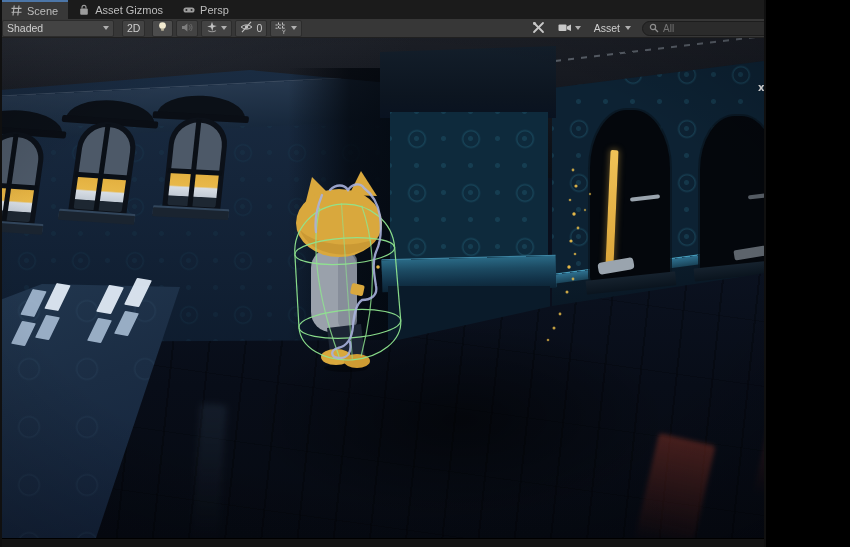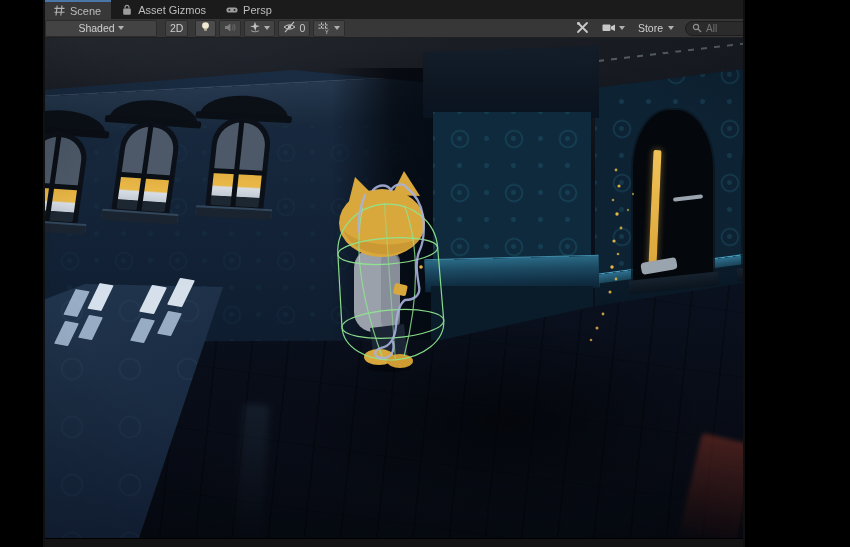--- a/index.html
+++ b/index.html
@@ -1,32 +1,32 @@
 <!DOCTYPE html>
 <html><head>
 <meta charset="utf-8">
 <style>
   html,body{margin:0;padding:0;background:#000;}
-  #root{position:relative;width:702px;height:547px;background:#151515;overflow:hidden;
-        font-family:"Liberation Sans","DejaVu Sans",sans-serif;margin-left:43px;-webkit-font-smoothing:antialiased;}
+  #root{position:relative;width:766px;height:547px;background:#151515;overflow:hidden;
+        font-family:"Liberation Sans","DejaVu Sans",sans-serif;-webkit-font-smoothing:antialiased;}
   
   .tabbar{position:absolute;left:0;top:0;width:850px;height:19px;background:#1b1b1b;display:flex;align-items:stretch;}
   .tab{display:flex;align-items:center;gap:5px;padding:0 10px;font-size:11px;color:#bdbdbd;cursor:default;}
   .tab.active{background:#383838;border-top:2px solid #4c76a8;padding-top:0;}
   .tab .glyph{display:inline-flex;align-items:center;justify-content:center;width:12px;height:12px;}
   .more-dots{position:absolute;right:6px;top:2px;color:#8e8e8e;font-size:11px;line-height:14px;}
   .more-dots::before{content:"\22EE";}
   
   .toolbar{position:absolute;left:0;top:19px;width:850px;height:19px;background:#373737;border-bottom:1px solid #202020;
            display:flex;align-items:center;padding:0 2px;box-sizing:border-box;}
   .ctrl{display:flex;align-items:center;height:15px;background:#434343;border:1px solid #2c2c2c;border-radius:2px;
         color:#cfcfcf;font-size:10.5px;padding:0 4px;margin-left:3px;gap:3px;}
   .ctrl.flat{background:transparent;border-color:transparent;}
   .dd-arrow{width:0;height:0;border-left:3.5px solid transparent;border-right:3.5px solid transparent;border-top:4px solid #b0b0b0;}
-  .shading{width:102px;justify-content:center;margin-left:0;}
+  .shading{width:102px;justify-content:space-between;margin-left:0;}
   .spacer{flex:1;}
   .search{display:flex;align-items:center;gap:4px;width:188px;height:13px;background:#2b2b2b;border:1px solid #1d1d1d;
           border-radius:8px;padding:0 6px;margin:0 4px 0 6px;}
   .search input{flex:1;background:transparent;border:none;outline:none;color:#bdbdbd;font-size:10px;
           font-family:Liberation Sans, sans-serif;padding:0;}
   .search input::placeholder{color:#747474;}
   .count{font-size:10.5px;color:#c8c8c8;}
   
   .viewport{position:absolute;left:0;top:38px;width:850px;height:500px;background:#0a0f1c;overflow:hidden;}
   .ceiling{position:absolute;left:0;top:0;width:850px;height:140px;
@@ -208,21 +208,21 @@
     <div class="ctrl flat">
       <span>
         <svg width="14" height="11" viewBox="0 0 14 11">
             <rect x="0.5" y="2.5" width="8" height="6.5" rx="1" fill="#c8c8c8"></rect>
             <path d="M9 4.4 L13 2.6 V9 L9 7.2 Z" fill="#c8c8c8"></path>
           </svg>
       </span>
       <span class="dd-arrow"></span>
     </div>
     <div class="ctrl flat" style="gap:5px;">
-      <span>Store</span>
+      <span>Asset</span>
       <span class="dd-arrow"></span>
     </div>
     <div class="search">
       <span>
         <svg width="10" height="10" viewBox="0 0 10 10">
             <circle cx="4" cy="4" r="2.6" stroke="#8e8e8e" stroke-width="1.2" fill="none"></circle>
             <line x1="6" y1="6" x2="9" y2="9" stroke="#8e8e8e" stroke-width="1.2"></line>
           </svg>
       </span>
       <input type="text" placeholder="All" style="">

